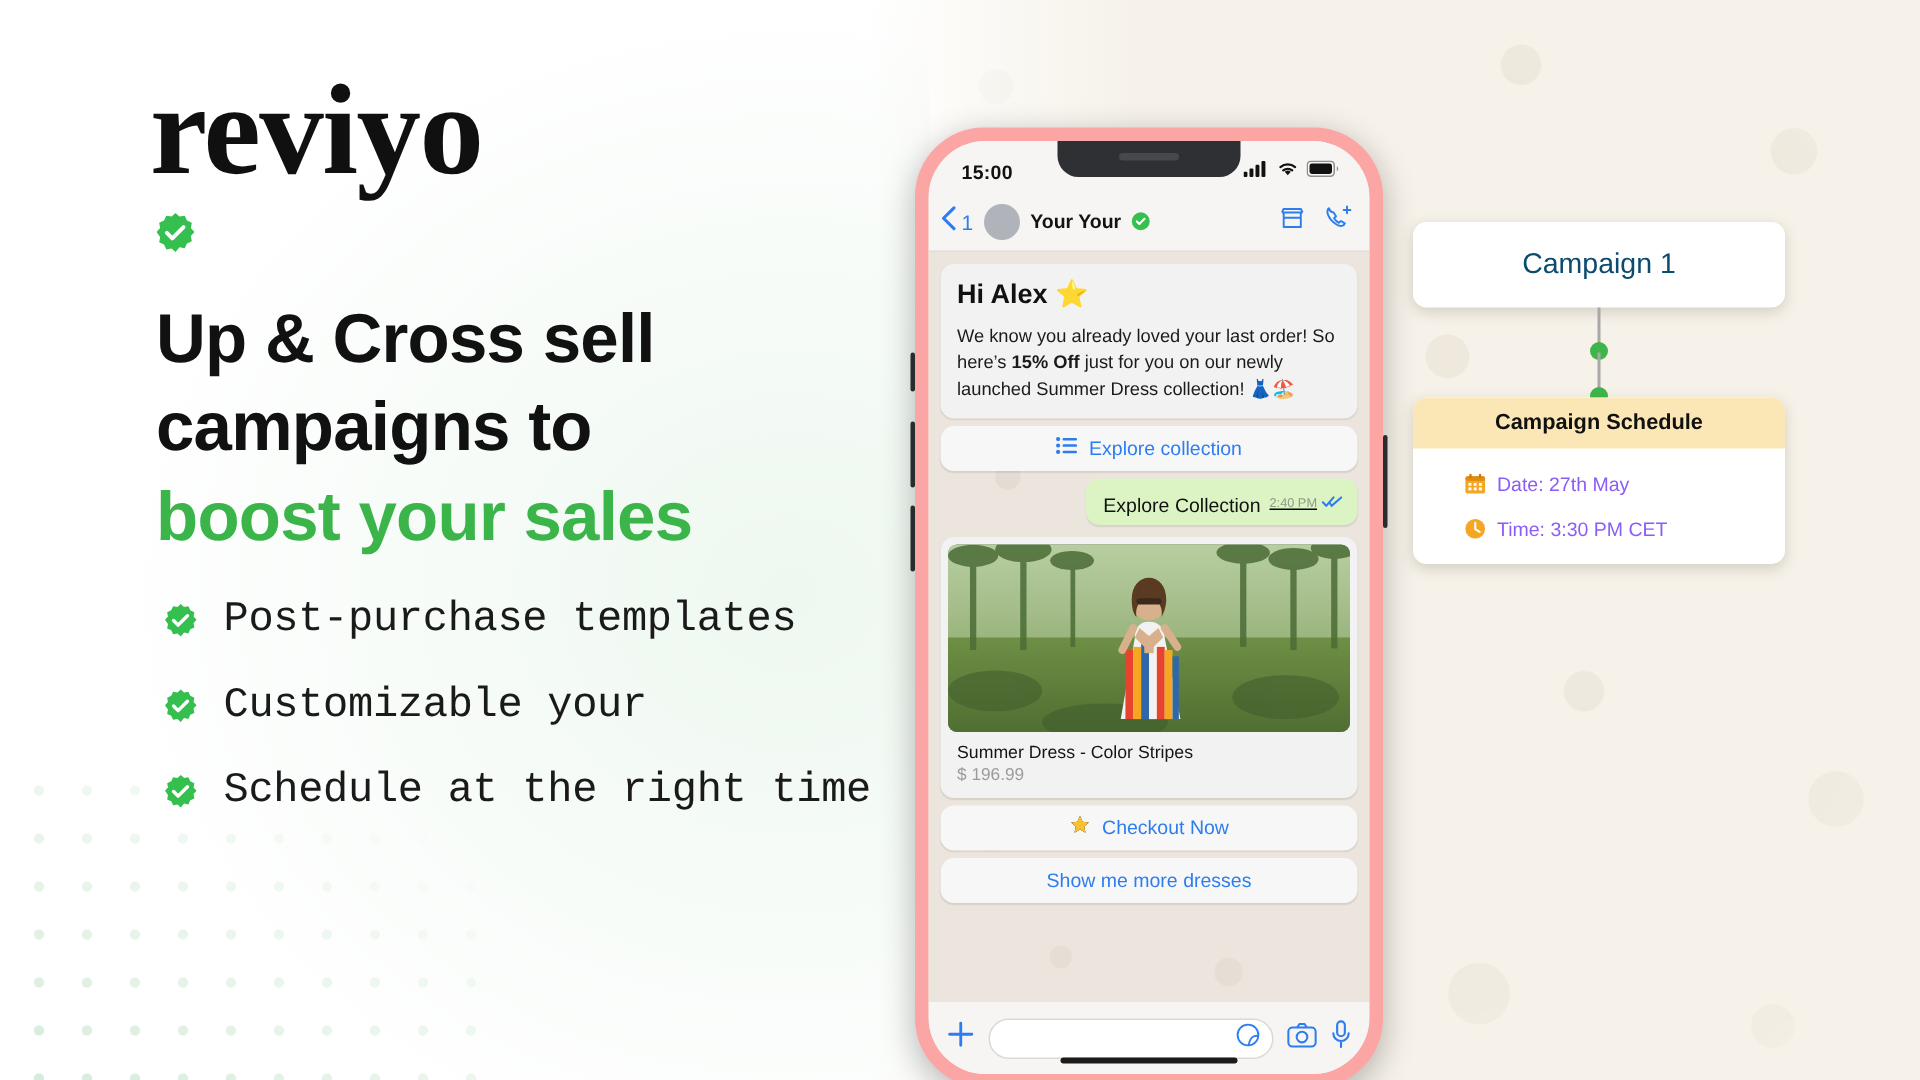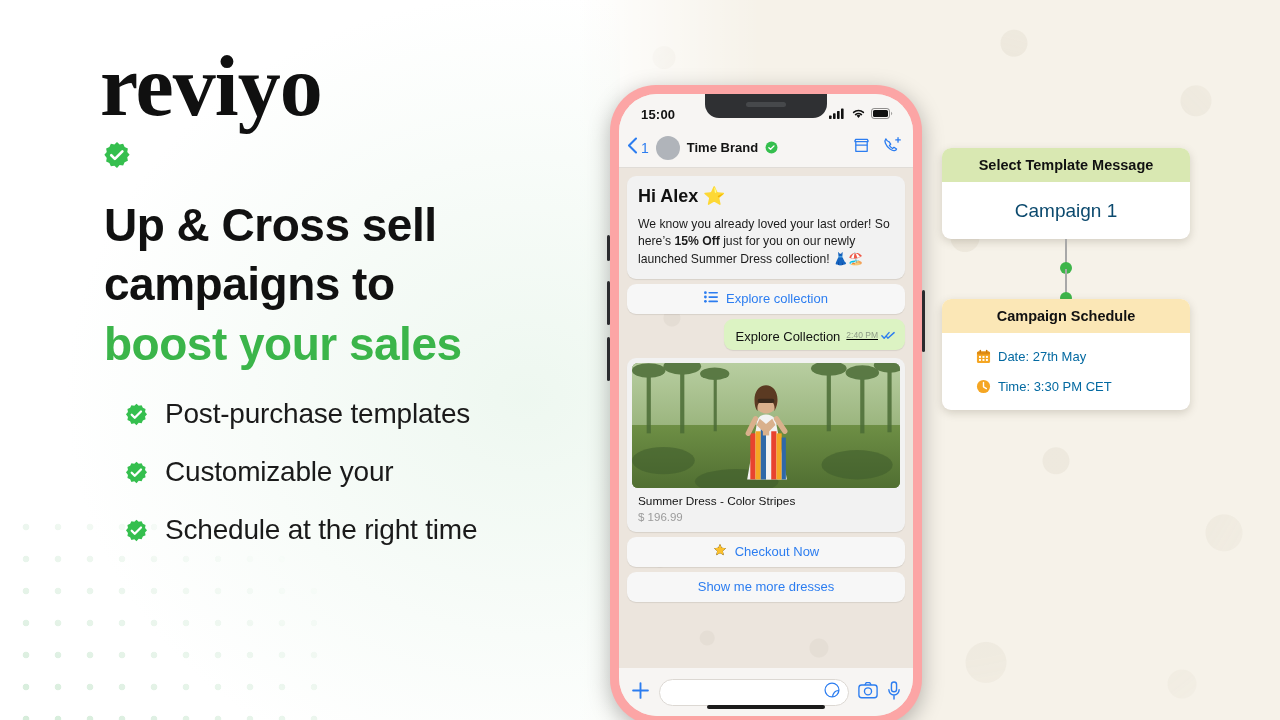--- a/index.html
+++ b/index.html
@@ -88,21 +88,21 @@
     position: absolute; left: 104px; top: 196px;
     width: 470px;
     font-size: 46px;
     line-height: 1.29;
     font-weight: 700;
     color: #111111;
     letter-spacing: -.5px;
   }
   .headline .accent { color: #3bb54a; }
 
-  .features { position: absolute; left: 124px; top: 398px; width: 480px; }
+  .features { position: absolute; left: 108px; top: 398px; width: 480px; font-family: Liberation Mono, monospace; }
   .feature {
     display: flex; align-items: center; gap: 16px;
     margin-bottom: 26px;
   }
   .feature-label {
     font-size: 28px;
     color: #1a1a1a;
     letter-spacing: -.2px;
   }
 
@@ -307,21 +307,21 @@
     width: 2px; height: 30px;
     background: #a8a8a8;
     margin: 0 auto;
     position: relative;
   }
   .flow-dot {
     position: absolute; bottom: -5px; left: 50%; transform: translateX(-50%);
     width: 12px; height: 12px; border-radius: 50%;
     background: #3eb54a;
   }
-  .sched-row { display: flex; align-items: center; gap: 7px; font-size: 13px; color: #0369a1; }
+  .sched-row { display: flex; align-items: center; gap: 7px; font-size: 13px; color: #8b5cf6; }
   .sched-row + .sched-row { margin-top: 3px; }
 </style>
 </head>
 <body>
 
 <div id="stage">
 
   <div class="bg-right">
     <div class="bg-right-doodles"></div>
     <div class="bg-right-fade"></div>
@@ -418,21 +418,21 @@
       <div class="wa-header">
         <span class="wa-back">
           <span>
             <svg width="11" height="17" viewBox="0 0 11 17">
               <path d="M9 1.6L2 8.5l7 6.9" fill="none" stroke="#2c7df0" stroke-width="2.1" stroke-linecap="round" stroke-linejoin="round"></path>
             </svg>
           </span>
           <span class="wa-back-count">1</span>
         </span>
         <span class="wa-avatar"></span>
-        <span class="wa-name">Time Brand</span>
+        <span class="wa-name">Your Your</span>
         <span style="display:flex;">
           <svg width="13" height="13" viewBox="0 0 24 24">
             <circle cx="12" cy="12" r="11" fill="#35bf4e"></circle>
             <path d="M7.2 12.3l3.1 3 6.3-6.3" fill="none" stroke="#fff" stroke-width="2.6" stroke-linecap="round" stroke-linejoin="round"></path>
           </svg>
         </span>
         <span class="wa-header-spacer"></span>
         <span class="wa-actions">
           <span>
             <svg width="19" height="19" viewBox="0 0 22 22">
@@ -595,21 +595,20 @@
         </span>
       </div>
 
       <div class="home-indicator"></div>
     </div>
   </div>
 
   <div class="flow">
 
     <div class="flow-card">
-      <div class="flow-head green">Select Template Message</div>
       <div class="flow-body">
         <div class="flow-body-text center">Campaign 1</div>
       </div>
     </div>
 
     <div class="flow-line">
       <span class="flow-dot"></span>
     </div>
 
 

